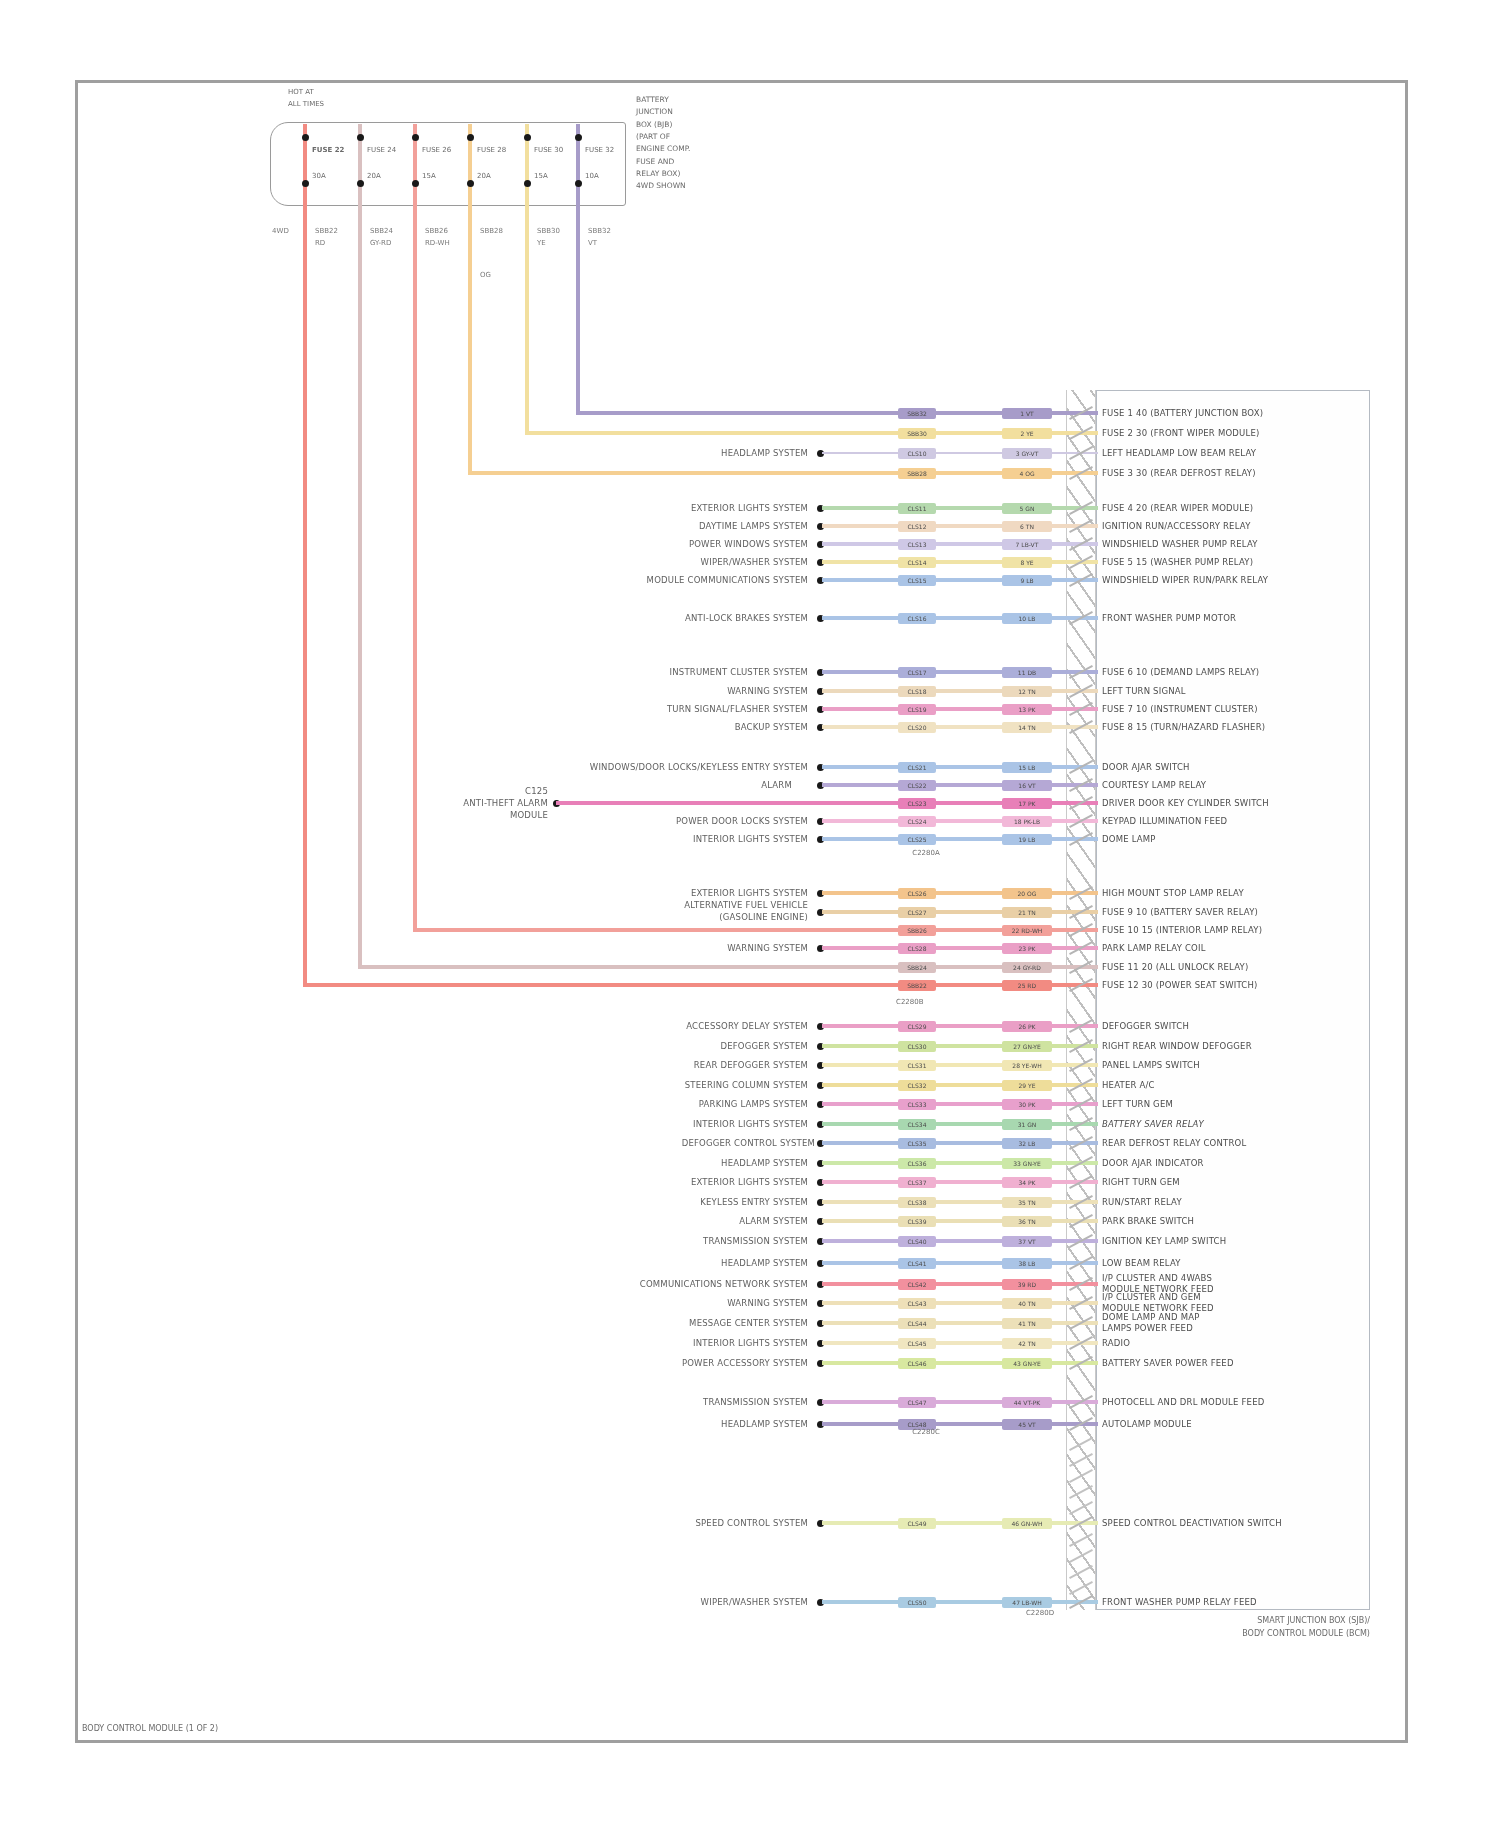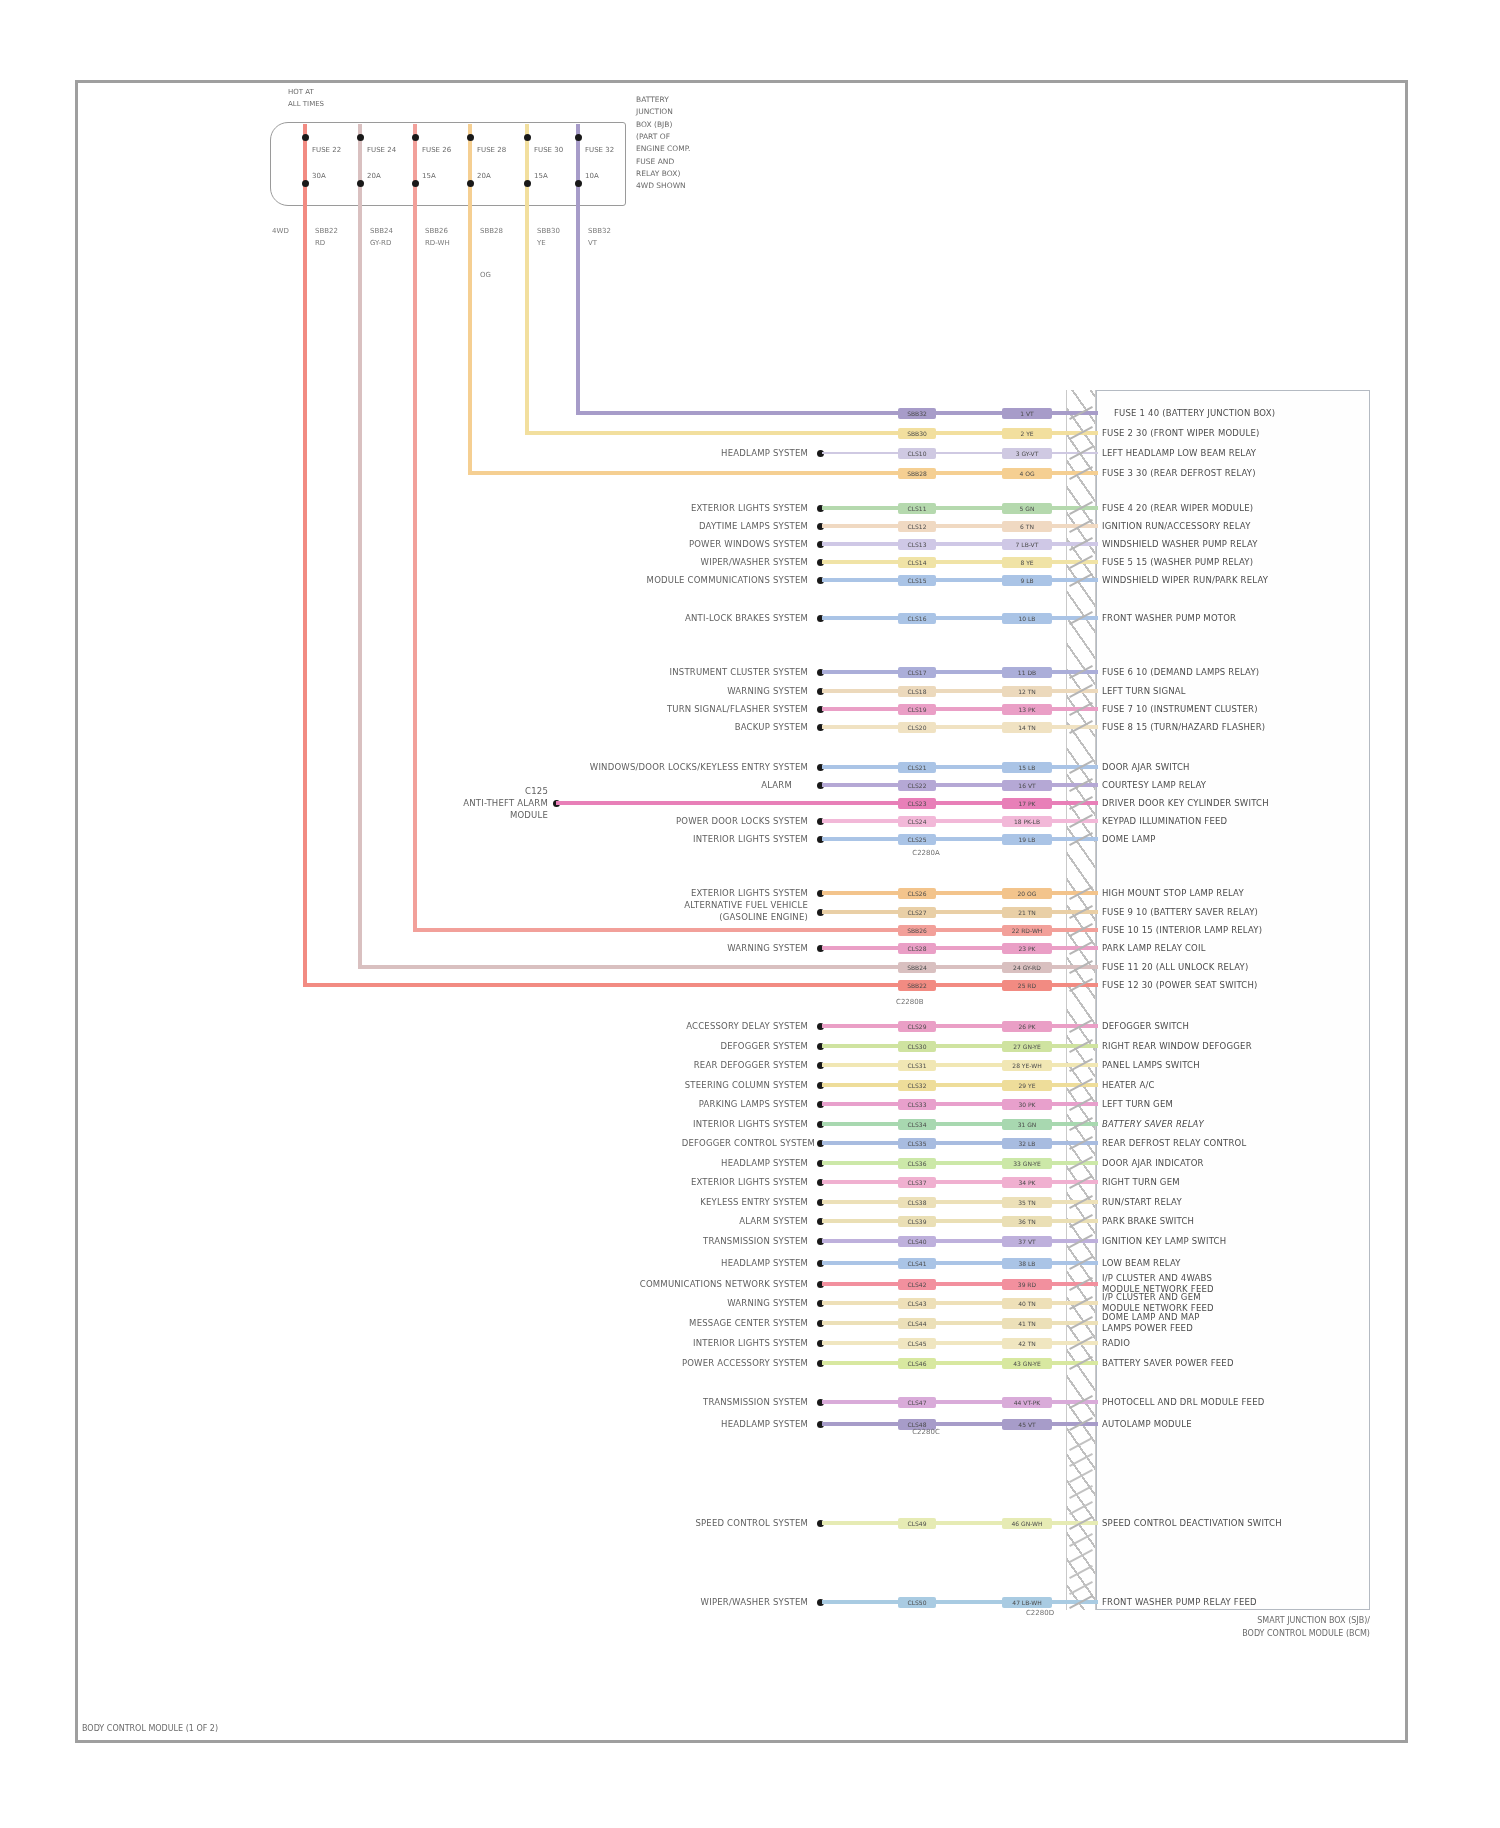--- a/index.html
+++ b/index.html
@@ -44,21 +44,21 @@
     <div class="t codetext" style="left:272px;top:226px;">4WD</div>
 
     <div class="rightbox"></div>
     <div class="pinstrip"></div>
 
     <div id="dyn">
         <div class="fusewire" style="left: 303px; top: 124px; height: 861px; background: rgb(242, 139, 130);"></div>
         <div class="hwire" style="left: 303px; top: 983px; width: 795px; background: rgb(242, 139, 130);"></div>
         <div class="dot" style="left: 301.5px; top: 133.5px;"></div>
         <div class="dot" style="left: 301.5px; top: 179.5px;"></div>
-        <div class="t fusetext" style="left: 312px; top: 146px;">FUSE 22</div>
+        <div class="t fusetext" style="left: 312px; top: 146px; font-weight: bold;">FUSE 22</div>
         <div class="t fusetext" style="left: 312px; top: 172px;">30A</div>
         <div class="t codetext" style="left: 315px; top: 226px;">SBB22</div>
         <div class="t codetext" style="left: 315px; top: 238px;">RD</div>
         <div class="fusewire" style="left: 358px; top: 124px; height: 843px; background: rgb(217, 192, 192);"></div>
         <div class="hwire" style="left: 358px; top: 965px; width: 740px; background: rgb(217, 192, 192);"></div>
         <div class="dot" style="left: 356.5px; top: 133.5px;"></div>
         <div class="dot" style="left: 356.5px; top: 179.5px;"></div>
         <div class="t fusetext" style="left: 367px; top: 146px;">FUSE 24</div>
         <div class="t fusetext" style="left: 367px; top: 172px;">20A</div>
         <div class="t codetext" style="left: 370px; top: 226px;">SBB24</div>
@@ -101,21 +101,21 @@
         <div class="t notetext" style="left: 636px; top: 130.9px;">(PART OF</div>
         <div class="t notetext" style="left: 636px; top: 143.2px;">ENGINE COMP.</div>
         <div class="t notetext" style="left: 636px; top: 155.5px;">FUSE AND</div>
         <div class="t notetext" style="left: 636px; top: 167.8px;">RELAY BOX)</div>
         <div class="t notetext" style="left: 636px; top: 180.1px;">4WD SHOWN</div>
         <div class="t lbl-left" style="right: 952px; top: 786px;">C125</div>
         <div class="t lbl-left" style="right: 952px; top: 798px;">ANTI-THEFT ALARM</div>
         <div class="t lbl-left" style="right: 952px; top: 810px;">MODULE</div>
         <div class="chip" style="left: 898px; top: 407.5px; width: 38px; background: rgb(167, 156, 201);">SBB32</div>
         <div class="chip" style="left: 1002px; top: 407.5px; width: 50px; background: rgb(167, 156, 201);">1 VT</div>
-        <div class="t lbl-right" style="left: 1102px; top: 407.5px; margin-left: 12px;">FUSE 1 40 (BATTERY JUNCTION BOX)</div>
+        <div class="t lbl-right" style="left: 1102px; top: 407.5px;">FUSE 1 40 (BATTERY JUNCTION BOX)</div>
         <div class="abs" style="left: 1068px; top: 412px; width: 26px; height: 2px; background: rgb(181, 181, 181); transform: rotate(-28deg);"></div>
         <div class="chip" style="left: 898px; top: 427.5px; width: 38px; background: rgb(242, 223, 158);">SBB30</div>
         <div class="chip" style="left: 1002px; top: 427.5px; width: 50px; background: rgb(242, 223, 158);">2 YE</div>
         <div class="t lbl-right" style="left: 1102px; top: 427.5px;">FUSE 2 30 (FRONT WIPER MODULE)</div>
         <div class="abs" style="left: 1068px; top: 432px; width: 26px; height: 2px; background: rgb(181, 181, 181); transform: rotate(-28deg);"></div>
         <div class="dot" style="left: 816.5px; top: 449.5px;"></div>
         <div class="hwire" style="left: 822px; top: 451.75px; width: 276px; height: 2.5px; background: rgb(207, 201, 226);"></div>
         <div class="t lbl-left" style="right: 692px; top: 447.5px;">HEADLAMP SYSTEM</div>
         <div class="chip" style="left: 898px; top: 447.5px; width: 38px; background: rgb(207, 201, 226);">CLS10</div>
         <div class="chip" style="left: 1002px; top: 447.5px; width: 50px; background: rgb(207, 201, 226);">3 GY-VT</div>

